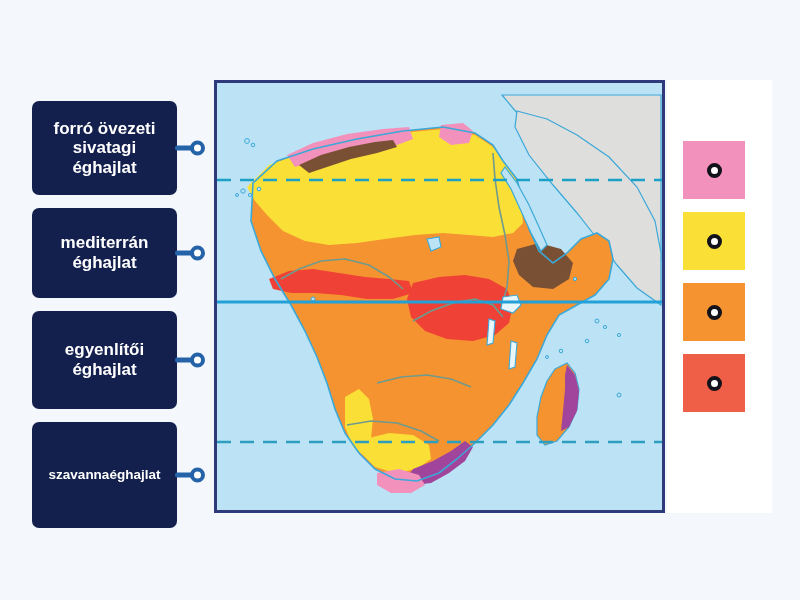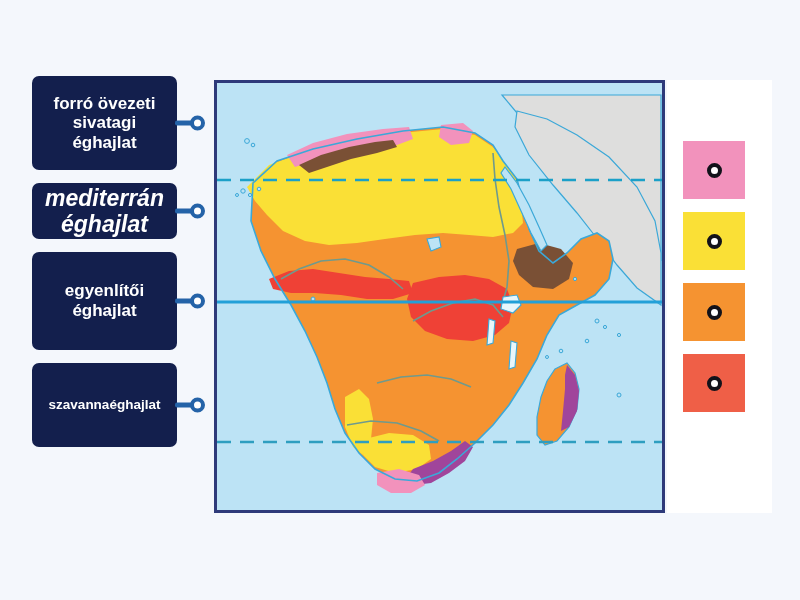--- a/index.html
+++ b/index.html
@@ -12,44 +12,44 @@
     background: #f4f7fc;
     font-family: "Liberation Sans", sans-serif;
     overflow: hidden;
     position: relative;
   }
 
   
   #labels {
     position: absolute;
     left: 32px;
-    top: 76px;
+    top: 101px;
     width: 145px;
   }
   .label-row {
     position: relative;
     margin-bottom: 13px;
   }
   .label-box {
     background: #131f4d;
     border-radius: 7px;
     color: #ffffff;
     font-weight: bold;
     display: flex;
     align-items: center;
     justify-content: center;
     text-align: center;
     box-sizing: border-box;
     padding: 6px 8px;
     line-height: 1.15;
   }
   .label-box.h1 { height: 94px; font-size: 17px; }
-  .label-box.h2 { height: 56px; font-size: 23px; font-style: italic; }
+  .label-box.h2 { height: 90px; font-size: 17px; }
   .label-box.h3 { height: 98px; font-size: 17px; }
-  .label-box.h4 { height: 84px; font-size: 13.5px; }
+  .label-box.h4 { height: 106px; font-size: 13.5px; }
 
   
   .connector {
     position: absolute;
     right: -28px;
     top: 50%;
     transform: translateY(-50%);
     width: 30px;
     height: 16px;
     pointer-events: none;

